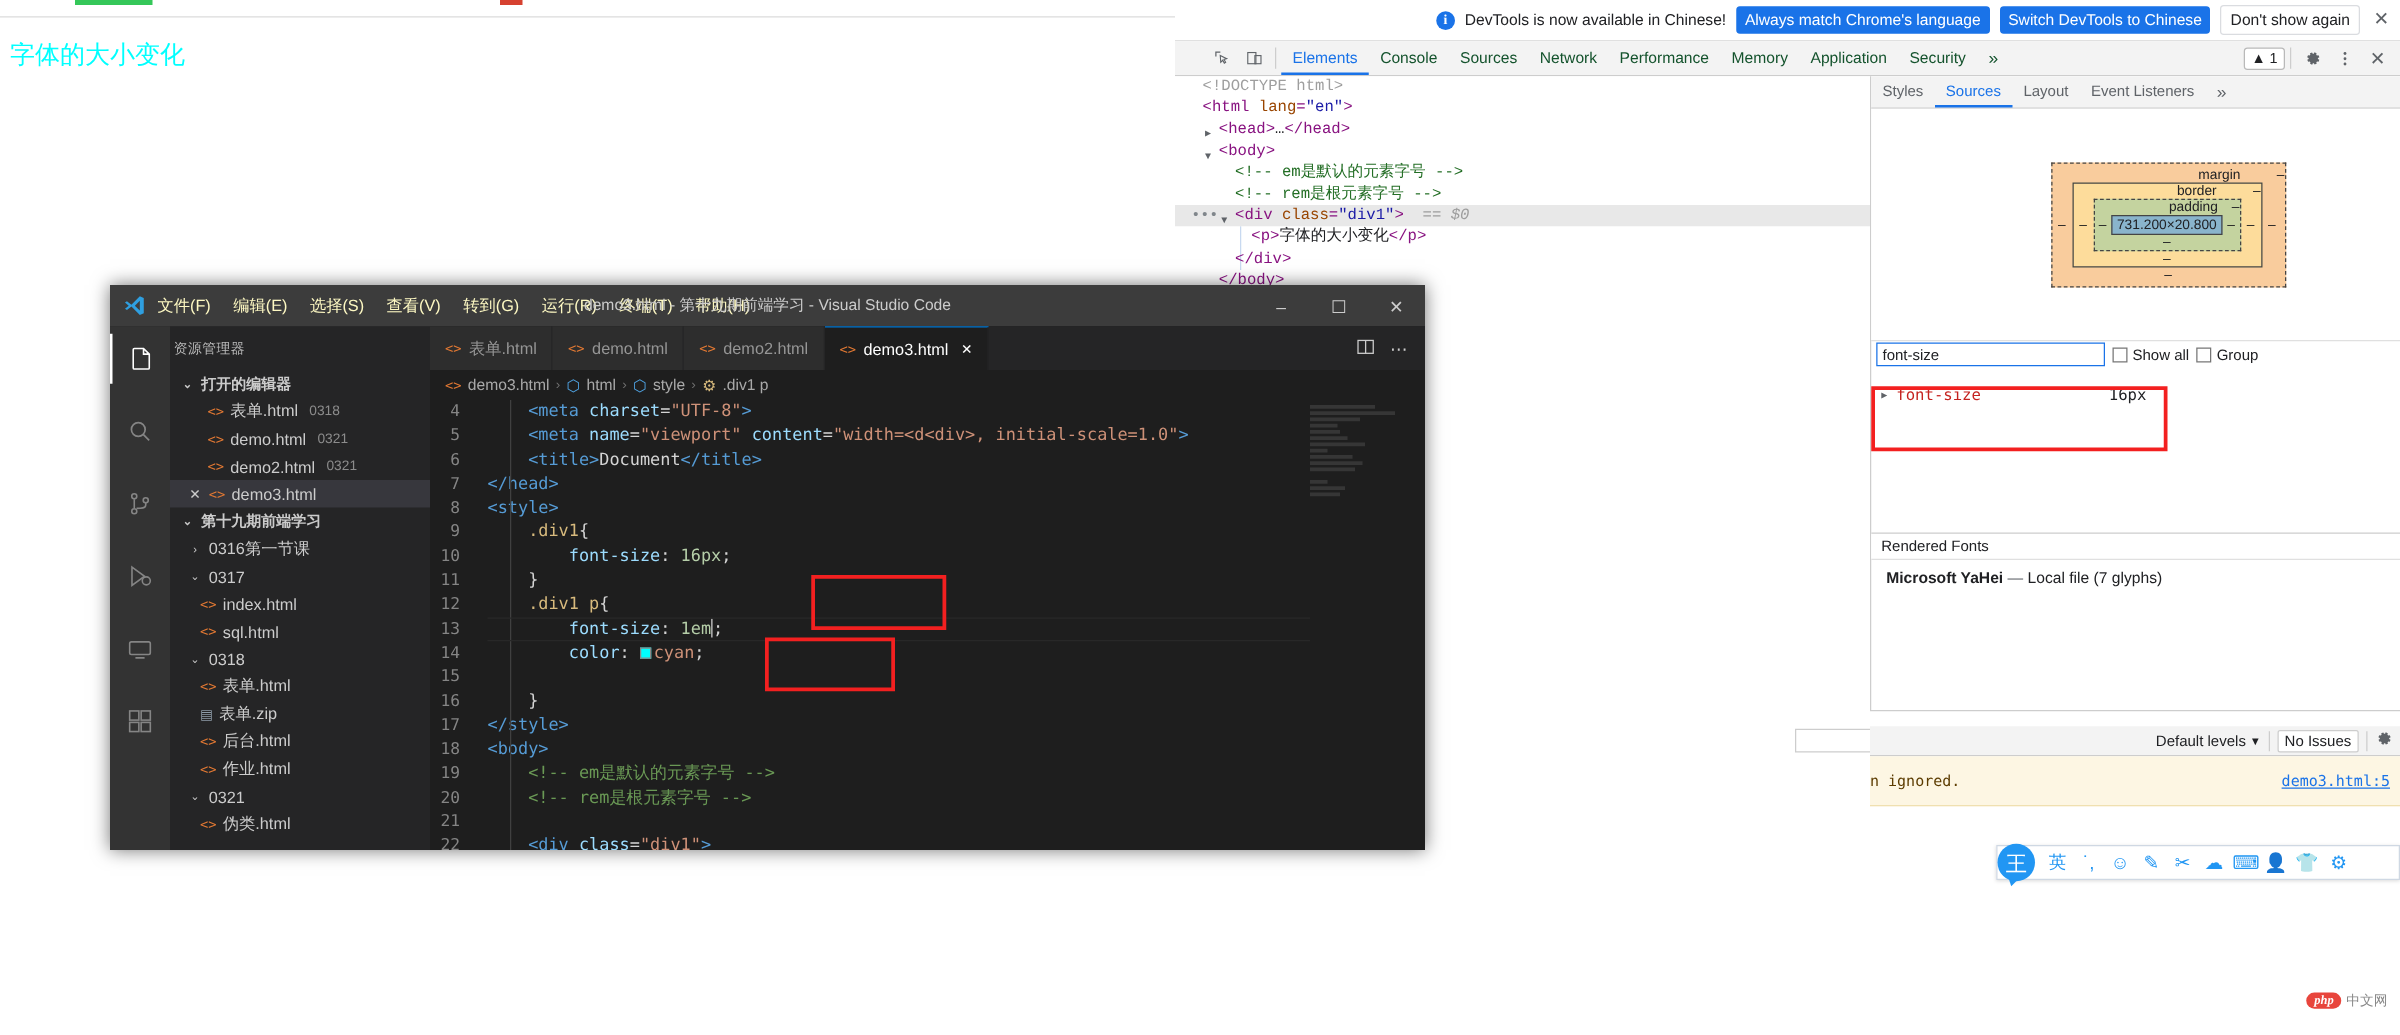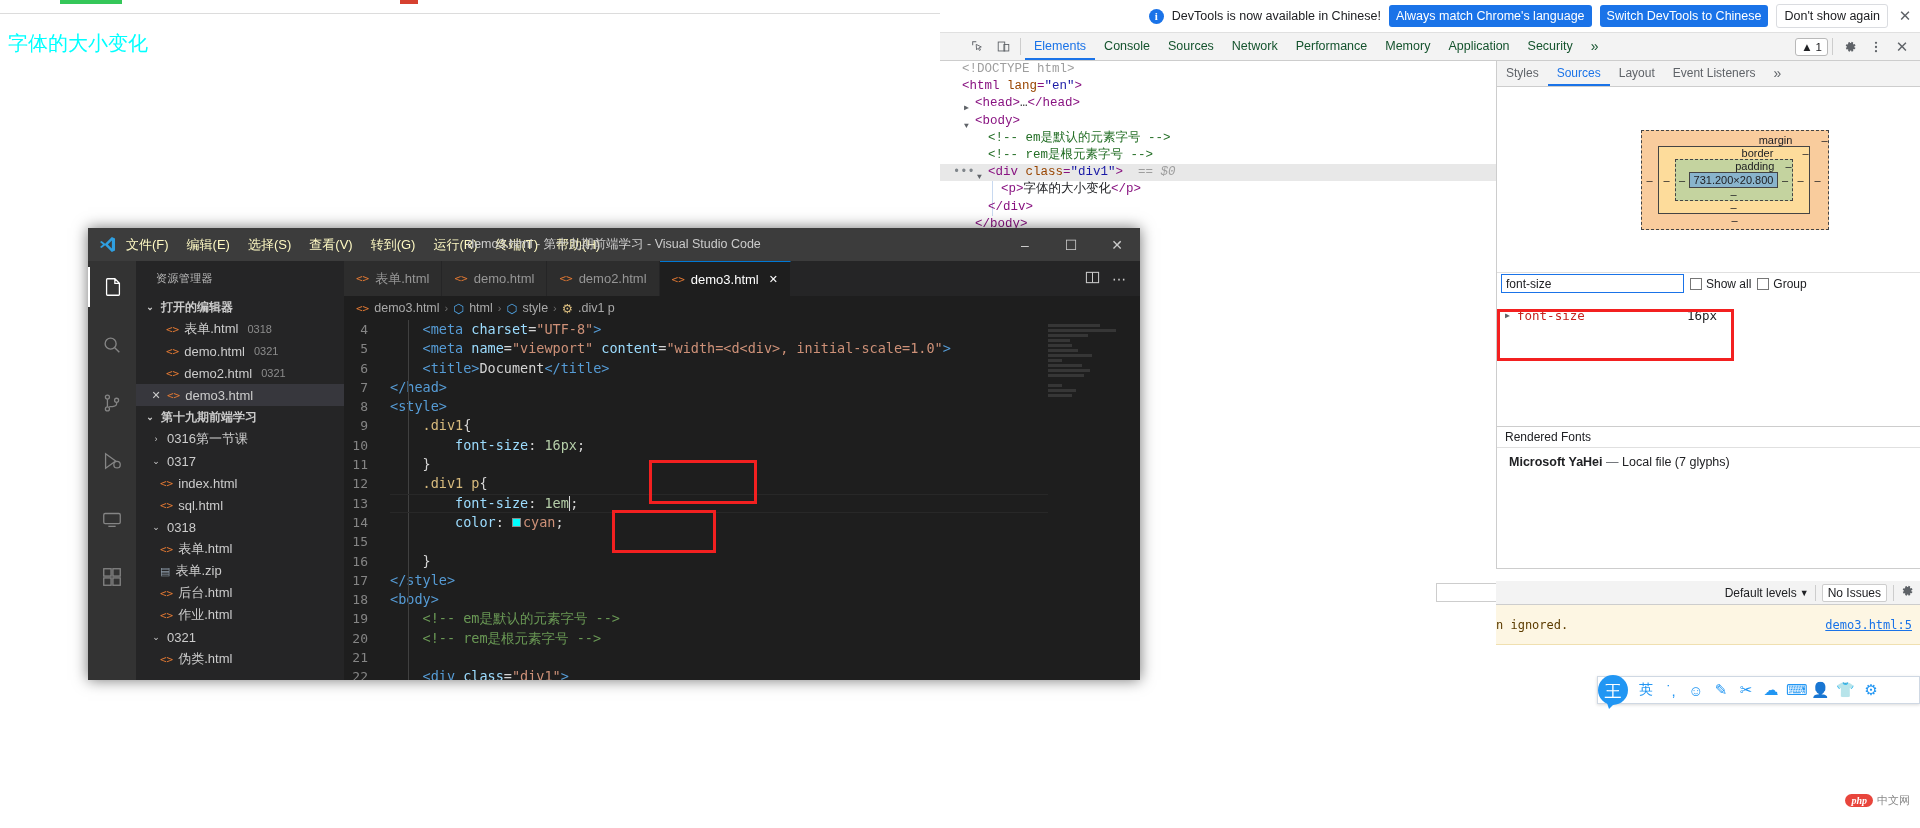--- a/index.html
+++ b/index.html
@@ -146,21 +146,21 @@
   .vs-wbtns { position:absolute; right:0; top:0; height:33px; display:flex; }
   .vs-wbtn { width:46px; height:33px; display:flex; align-items:center; justify-content:center;
              font-size:14px; color:#cccccc; cursor:pointer; }
   .vs-body { display:flex; height:419px; }
   .activity-bar { width:48px; background:#333333; display:flex; flex-direction:column;
                   align-items:center; padding-top:6px; gap:18px; }
   .act-item { width:48px; height:40px; display:flex; align-items:center; justify-content:center;
               color:#858585; cursor:pointer; }
   .act-item.active { color:#ffffff; border-left:2px solid #ffffff; }
   .side-bar { width:208px; background:#252526; font-size:13px; overflow:hidden; }
-  .side-title { height:35px; display:flex; align-items:center; padding-left:20px;
+  .side-title { height:35px; display:flex; align-items:center; padding-left:3px;
                 font-size:11px; color:#bbbbbb; letter-spacing:.4px; }
   .tree-row { height:22px; display:flex; align-items:center; gap:5px; padding-left:8px;
               font-size:13px; color:#cccccc; white-space:nowrap; cursor:pointer; }
   .tree-row.sel { background:#37373d; }
   .tree-row.section { font-weight:bold; font-size:12px; }
   .chev { width:12px; text-align:center; font-size:9px; color:#cccccc; }
   .ficon { color:#e37933; font-size:11px; font-family:"DejaVu Sans Mono", monospace; }
   .zicon { color:#8d9ba8; font-size:11px; }
   .dim { color:#8c8c8c; font-size:11px; margin-left:4px; }
   .xclose { color:#cccccc; font-size:11px; width:12px; text-align:center; }

